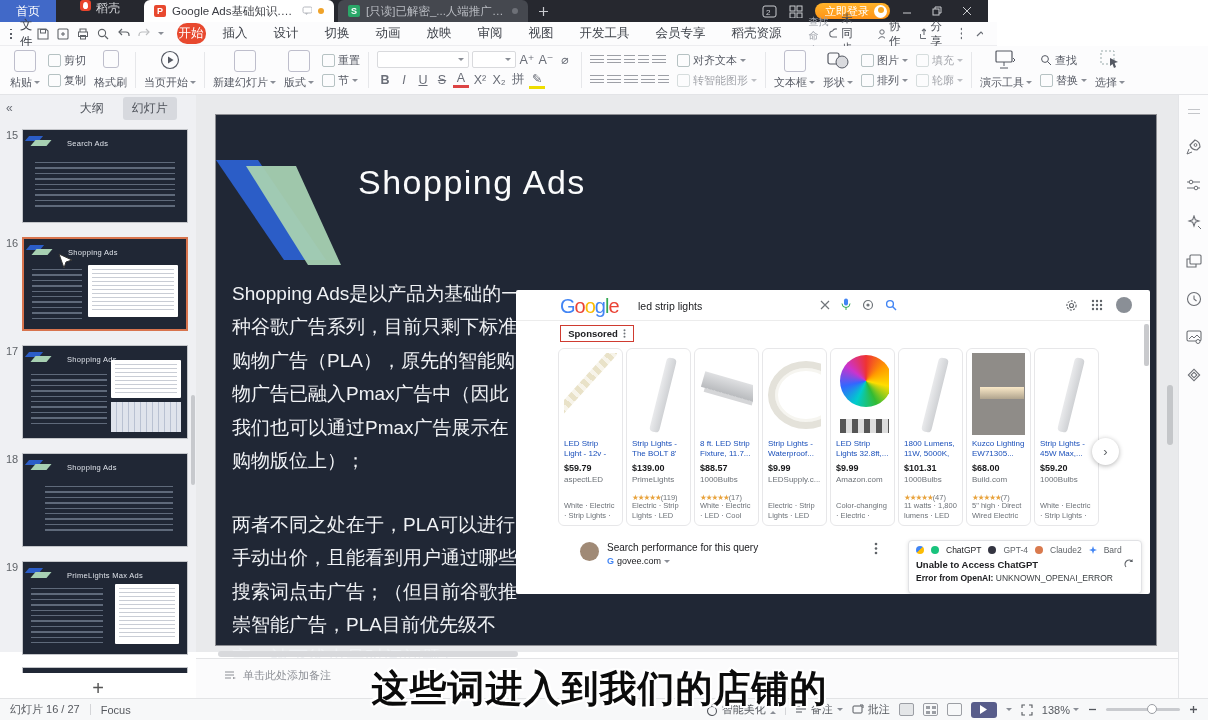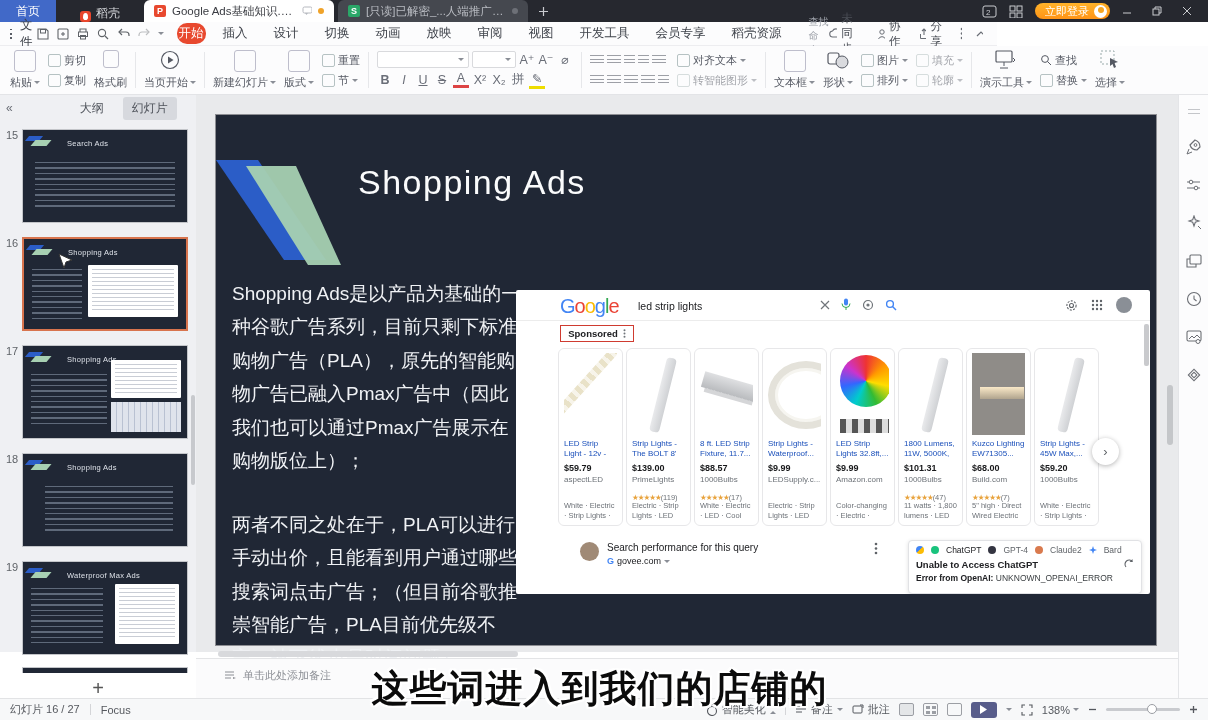--- a/index.html
+++ b/index.html
@@ -2,24 +2,24 @@
 <html><head>
 <meta charset="utf-8">
 <style>
   * { margin:0; padding:0; box-sizing:border-box; }
   html,body { width:1208px; height:720px; overflow:hidden;
     font-family:"Liberation Sans","DejaVu Sans",sans-serif; }
   .abs { position:absolute; }
   svg { display:block; }
 
   
-  .titlebar { position:absolute; left:0; top:0; width:1208px; height:22px;
+  .titlebar { position:absolute; left:0; top:0; width:988px; height:22px;
     background:#26282f; display:flex; align-items:stretch; color:#d7d9dd; font-size:12px; }
   .tab-home { width:56px; background:#4169c8; color:#fff; display:flex; align-items:center; justify-content:center; }
-  .tab-docer { width:88px; display:flex; align-items:flex-end; justify-content:center; gap:5px; }
+  .tab-docer { width:88px; display:flex; align-items:flex-start; justify-content:center; gap:5px; }
   .flame { width:11px; height:11px; border-radius:3px; background:#e8452c; position:relative; }
   .flame::after { content:""; position:absolute; left:3px; top:2px; width:5px; height:7px;
     background:#fff; border-radius:50% 50% 50% 50%/60% 60% 40% 40%; }
   .doc-tab { display:flex; align-items:center; gap:6px; padding:0 10px; max-width:190px; }
   .doc-tab.active { background:#fff; color:#3a3c42; border-radius:6px 6px 0 0; }
   .doc-tab.inactive { background:#45484f; color:#b8bbc1; border-radius:6px 6px 0 0; margin-left:4px; }
   .ficon { width:12px; height:12px; border-radius:2px; color:#fff; font-size:9px; font-weight:bold;
     display:flex; align-items:center; justify-content:center; flex:none; }
   .ficon.p { background:#e8492f; } .ficon.s { background:#2aa768; }
   .doc-label { white-space:nowrap; overflow:hidden; text-overflow:ellipsis; font-size:11.5px; }
@@ -598,21 +598,21 @@
       <span class="ttitle">Shopping Ads</span>
       <div class="tl" style="left:22px;right:14px;top:32px;bottom:14px"></div>
     </div>
   </div>
 
   <div class="thumb-row">
     <span class="tnum">19</span>
     <div class="thumb">
       <span class="tdeco-b"></span>
         <span class="tdeco-g"></span>
-      <span class="ttitle">Waterproof Max Ads</span>
+      <span class="ttitle">PrimeLights Max Ads</span>
       <div class="tl" style="left:8px;width:72px;top:26px;bottom:10px"></div>
       <div class="tshot inner-lines" style="right:8px;top:22px;width:64px;height:60px"></div>
     </div>
   </div>
 
   <div class="thumb-partial"></div>
   <div class="lp-add">+</div>
   <div class="lp-scroll"></div>
 
   <svg class="cursor" width="15" height="18">

